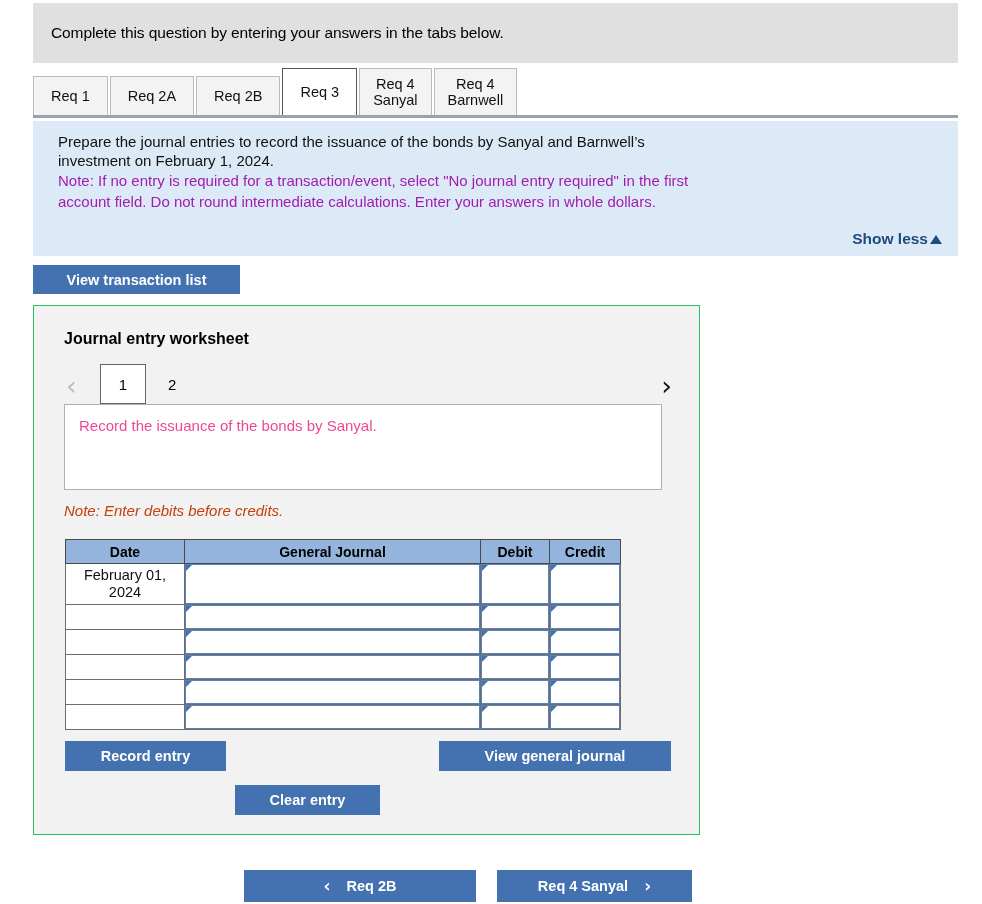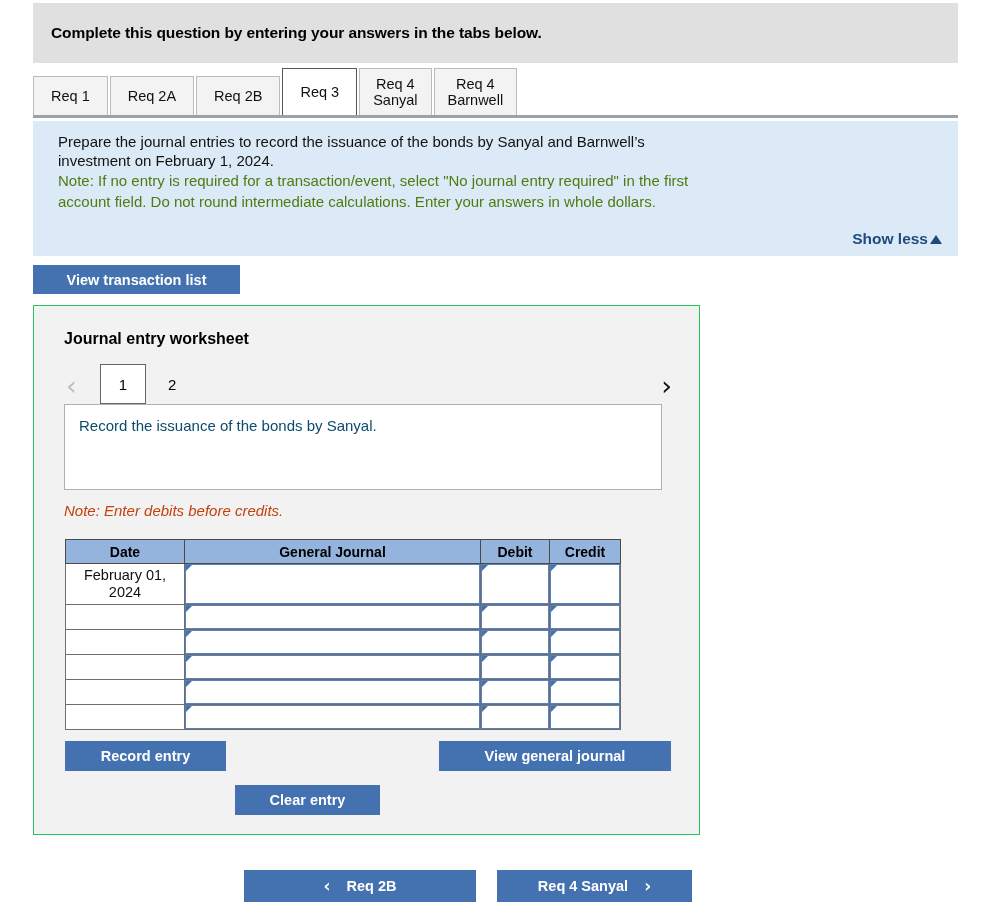--- a/index.html
+++ b/index.html
@@ -24,21 +24,21 @@
     width: 925px;
     height: 60px;
     background: #e0e0e0;
     display: flex;
     align-items: center;
     box-sizing: border-box;
     padding-left: 18px;
   }
   .banner-text {
     font-size: 15.5px;
-    font-weight: bold;
+    font-weight: normal;
     color: #000000;
     letter-spacing: -0.1px;
   }
 
   
   .tabbar {
     position: absolute;
     left: 33px;
     top: 71px;
     width: 925px;
@@ -91,21 +91,21 @@
     box-sizing: border-box;
     padding: 11px 16px 0 25px;
   }
   .instr-line {
     font-size: 15px;
     color: #111111;
     line-height: 1.28;
   }
   .instr-note {
     font-size: 15px;
-    color: #4d7c0f;
+    color: #a21caf;
     line-height: 1.28;
     margin-top: 1px;
   }
   .showless {
     position: absolute;
     right: 16px;
     bottom: 8px;
     font-size: 15.5px;
     font-weight: bold;
     color: #1f4a7d;
@@ -226,21 +226,21 @@
     top: 98px;
     width: 598px;
     height: 86px;
     background: #ffffff;
     border: 1px solid #b0b0b0;
     box-sizing: border-box;
     padding: 12px 14px;
   }
   .desc-text {
     font-size: 15px;
-    color: #0c4a6e;
+    color: #ec4899;
   }
   .note-red {
     position: absolute;
     left: 30px;
     top: 196px;
     font-size: 15px;
     color: #c2410c;
     font-style: italic;
   }
 

